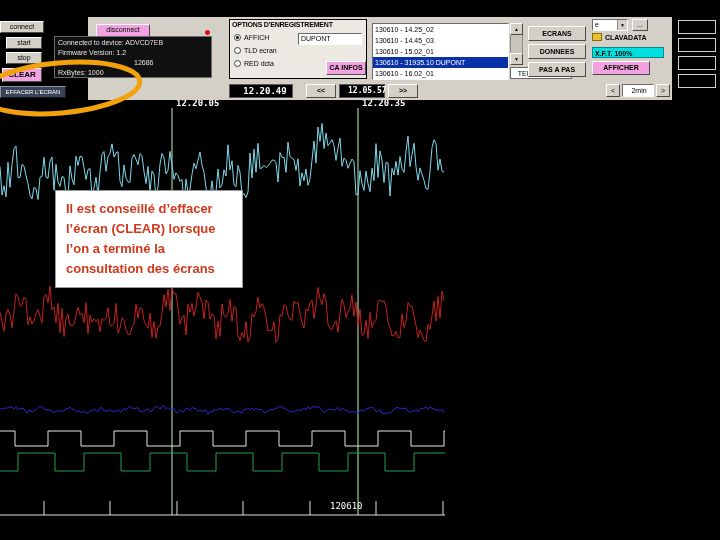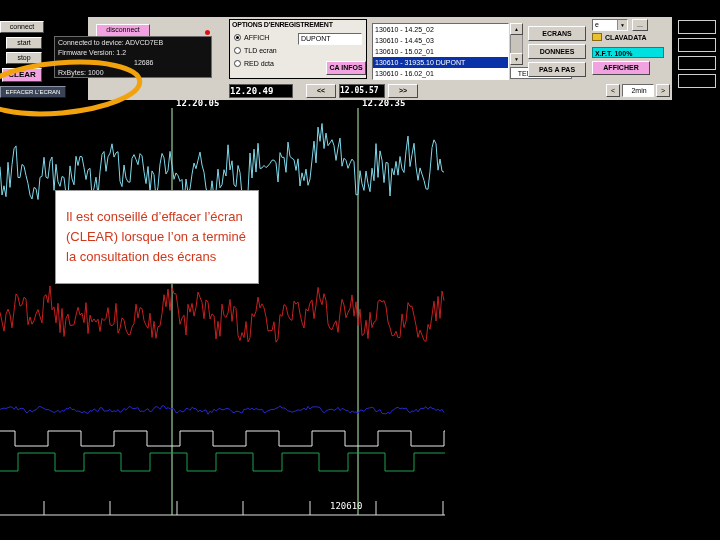--- a/index.html
+++ b/index.html
@@ -16,21 +16,21 @@
   .apptitle { color:#fff; font-size:10px; font-weight:bold; letter-spacing:.3px; }
 
   
   .graypanel { position:absolute; left:88px; top:17px; width:584px; height:83px; background:#d4d0c8; z-index:2; }
   .tb { z-index:4; }
   .btn { position:absolute; background:#d4d0c8; border:1px solid; border-color:#fdfdfd #4a4a4a #4a4a4a #fdfdfd;
     color:#000; font-size:7px; line-height:10px; text-align:center; cursor:default; overflow:hidden; white-space:nowrap; }
   .btn.pink { background:#f2a2e0; }
   .btn.dark { background:#3a4456; color:#fff; border-color:#8a94a6 #141a24 #141a24 #8a94a6; font-size:6px; }
   .display { position:absolute; background:#000; color:#fff; border:1px solid #5a5a5a;
-    font-family:"DejaVu Sans Mono", monospace; font-weight:bold; font-size:9px; text-align:left; }
+    font-family:"DejaVu Sans Mono", monospace; font-weight:bold; font-size:9px; text-align:center;padding-left:8px; }
   .statuspanel { position:absolute; left:54px; top:36px; width:158px; height:42px; background:#101010;
     border:1px solid #6a6a6a; color:#e4e4e4; font-size:7px; line-height:10px; padding:1px 3px; }
   .statusdot { position:absolute; left:205px; top:30px; width:5px; height:5px; border-radius:50%; background:#e01010; }
 
   .options { position:absolute; left:229px; top:19px; width:138px; height:60px; background:#ece9e2;
     border:1px solid #000; font-size:7px; color:#000; }
   .opt-title { font-weight:bold; font-size:7px; padding:1px 2px; letter-spacing:-.2px; white-space:nowrap; }
   .radio-row { position:absolute; left:4px; display:flex; align-items:center; gap:3px; height:9px; }
   .radio { width:7px; height:7px; border-radius:50%; background:#fff; border:1px solid #404040; position:relative; flex:none; }
   .radio.checked::after { content:""; position:absolute; left:1px; top:1px; width:3px; height:3px; border-radius:50%; background:#000; }
@@ -56,22 +56,22 @@
     font-size:7px; line-height:11px; padding-left:2px; font-weight:bold; border:1px solid #008a8a; }
   .temporaire { position:absolute; left:510px; top:67px; width:62px; height:12px; background:#fff; color:#000;
     font-size:7px; line-height:11px; text-align:center; border:1px solid #6a6a6a; }
 
   .slot { position:absolute; left:678px; width:38px; height:14px; background:#000; border:1px solid #cfcfcf; }
 
   
   #scope { position:absolute; left:0; top:0; width:720px; height:540px; z-index:1; }
 
   
-  .callout { position:absolute; left:55px; top:190px; width:204px; background:#fff; border:1px solid #9a9a9a;
-    padding:16px 10px; color:#d0381c; font-size:13px; line-height:20px; font-weight:normal; z-index:6; }
+  .callout { position:absolute; left:55px; top:190px; width:188px; background:#fff; border:1px solid #9a9a9a;
+    padding:8px 10px; color:#d0381c; font-size:13px; line-height:20px; font-weight:bold; z-index:6; }
   #highlight { position:absolute; left:-28px; top:58px; width:196px; height:60px; z-index:7; pointer-events:none; }
 </style>
 </head>
 <body>
 
 <div id="root">
 
   <svg id="scope">
       <line x1="0" y1="515" x2="445" y2="515" stroke="#e0e0e0"></line>
       <line x1="44" y1="501" x2="44" y2="515" stroke="#e0e0e0"></line>

